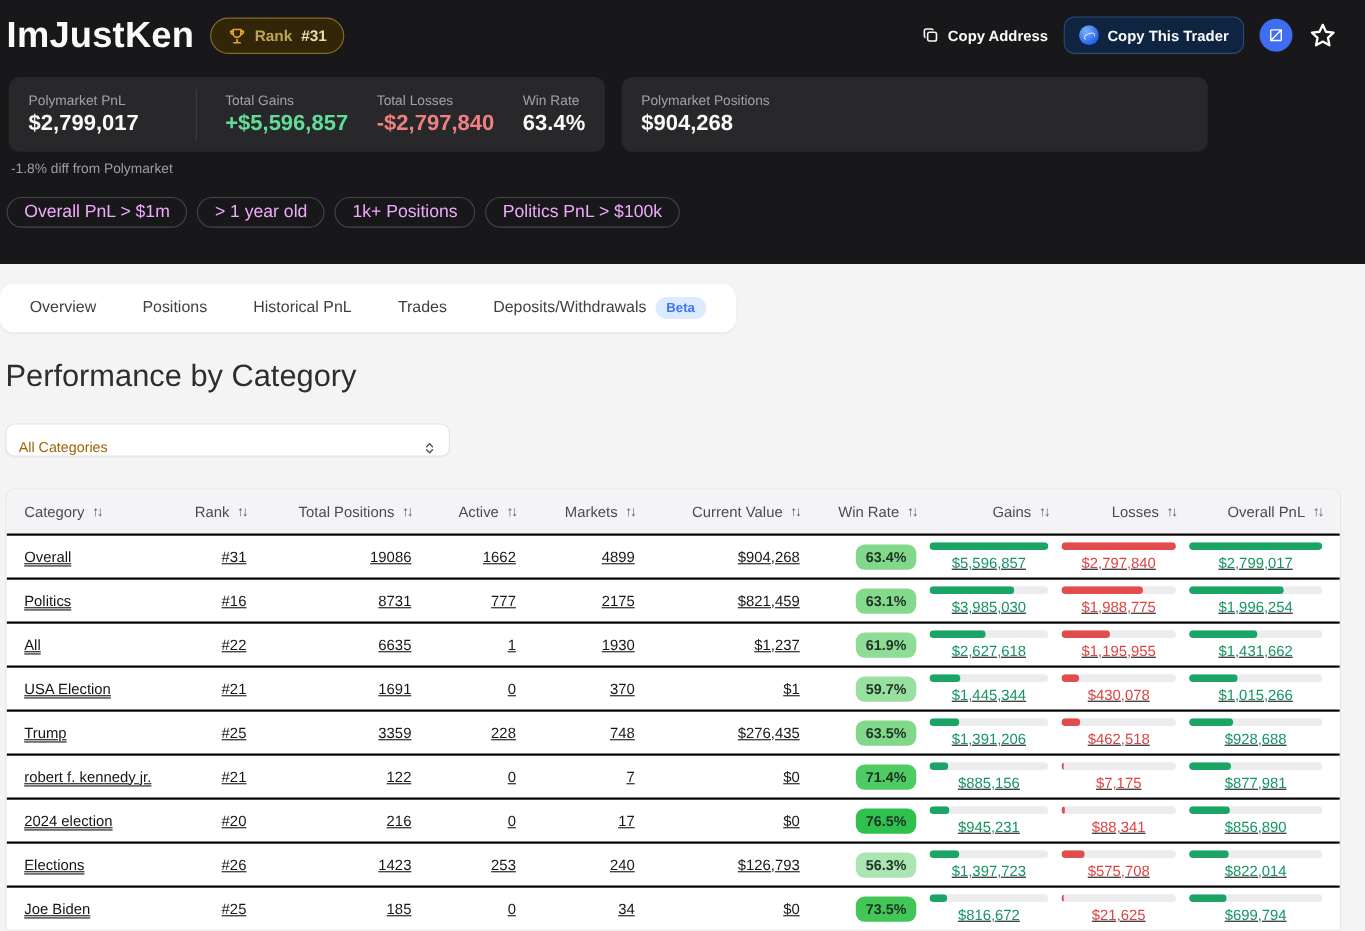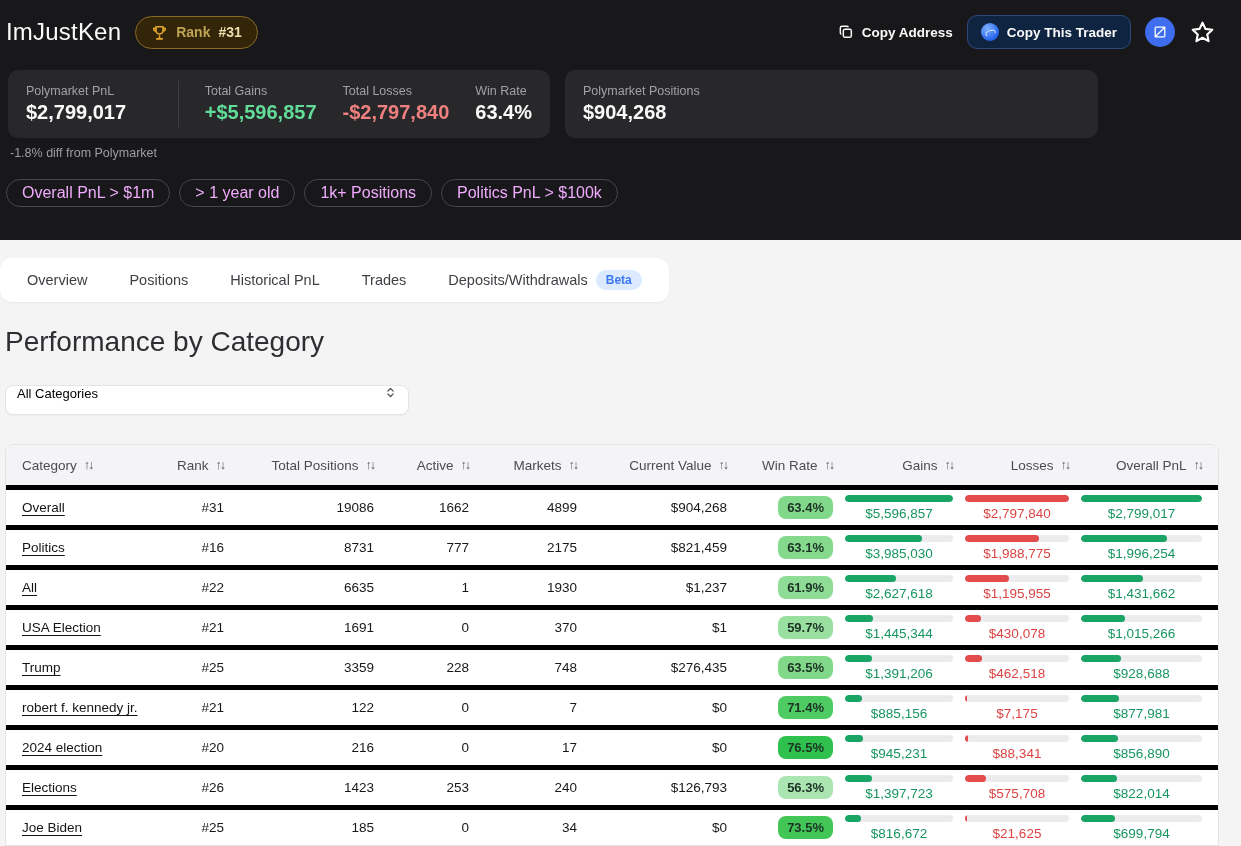--- a/index.html
+++ b/index.html
@@ -2,21 +2,21 @@
 <html><head>
 <meta charset="utf-8">
 <style>
   * { margin:0; padding:0; box-sizing:border-box; }
   html,body { width:1241px; height:846px; overflow:hidden; }
   body { font-family:"Liberation Sans", sans-serif; background:#f4f4f5; color:#18181b; }
 
   
   .dark-header { background:#18181a; padding:10px 25px 0 6px; height:240px; }
   .title-row { display:flex; align-items:center; gap:14px; height:44px; }
-  .page-title { color:#fafafa; font-size:24px; font-weight:400; letter-spacing:.2px; }
+  .page-title { color:#fafafa; font-size:33px; font-weight:700; letter-spacing:.2px; }
   .rank-badge { display:inline-flex; align-items:center; gap:8px; height:33px; padding:0 15px;
     background:#322508; border:1px solid #8a6c26; border-radius:17px; }
   .rank-badge .rank-label { color:#bfa355; font-size:14px; font-weight:700; }
   .rank-badge .rank-value { color:#eeddad; font-size:14px; font-weight:700; }
   .header-spacer { flex:1; }
   .hbtn { display:inline-flex; align-items:center; gap:8px; background:transparent; border:none;
     color:#fafafa; font-family:inherit; font-size:13.5px; font-weight:700; cursor:pointer; }
   .copy-trader-btn { height:34px; padding:0 13px; border-radius:10px; background:#0f2440;
     border:1px solid #2c4a74; }
   .coin-icon { width:18px; height:18px; border-radius:50%;
@@ -53,35 +53,35 @@
     color:#3f3f46; cursor:pointer; background:none; border:none; font-family:inherit;justify-content:flex-end; }
   .tab.active { font-weight:700; color:#111113; background:#ececee; border-radius:10px; }
   .tab.active::after { content:""; position:absolute; left:0; right:0; bottom:0; height:3px;
     background:#141414; border-radius:3px; }
   .beta-pill { background:#dbeafe; color:#3c76f1; font-size:12px; font-weight:600;
     padding:3px 10px; border-radius:999px; }
 
   .section-title { margin-top:24px; font-size:28px; font-weight:500; color:#2e2e32; }
 
   .category-select { margin-top:27px; width:404px; height:30px; background:#ffffff;
-    border:1px solid #e4e4e7; border-radius:8px; display:flex; align-items:flex-start;
-    justify-content:space-between; padding:0 11px; font-size:13px; color:#000000; cursor:pointer;
+    border:1px solid #e4e4e7; border-radius:8px; display:flex; align-items:flex-end;
+    justify-content:space-between; padding:0 11px; font-size:13px; color:#a16207; cursor:pointer;
     box-shadow:0 1px 1px rgba(0,0,0,.03); }
 
   
   .table-wrap { margin-top:29px; width:1214px; background:#ffffff; border:1px solid #e4e4e7;
     border-radius:8px 8px 0 0; overflow:hidden; }
   .trow { display:grid; grid-template-columns:130px 72px 150px 95px 108px 150px 106px 120px 116px 133px;
     align-items:center; padding:0 16px; height:40px; }
   .thead { background:#f4f4f6; height:40px; color:#4b4b52; font-size:13.5px; }
   .th { display:flex; align-items:center; gap:7px; }
   .th.right { justify-content:flex-end; }
   .th.center { justify-content:flex-end; padding-left:10px; }
   .sort-icon { font-size:12.5px; letter-spacing:-2px; color:#5a5a62; cursor:pointer; }
-  .tbody .trow { border-top:5px solid #000000; background:#fff; font-size:13.5px; }
+  .tbody .trow { border-top:2px solid #000000; background:#fff; font-size:13.5px;text-decoration:underline; }
   .c-right { text-align:right; }
   .cat-link { color:#141416; text-decoration:underline; text-underline-offset:3px; cursor:pointer; }
   .win-cell { text-align:right; }
   .win-badge { display:inline-block; padding:4px 9px; border-radius:8px; font-size:13px;
     font-weight:700; color:#1e3226; }
   .bar-cell { display:flex; flex-direction:column; justify-content:center; gap:4px; padding-left:12px; }
   .bar-track { width:100%; height:7px; border-radius:4px; background:#ececee; overflow:hidden; }
   .bar-fill { height:100%; border-radius:4px; min-width:2px; }
   .bar-fill.green { background:#1aa567; }
   .bar-fill.red { background:#e24c4c; }

